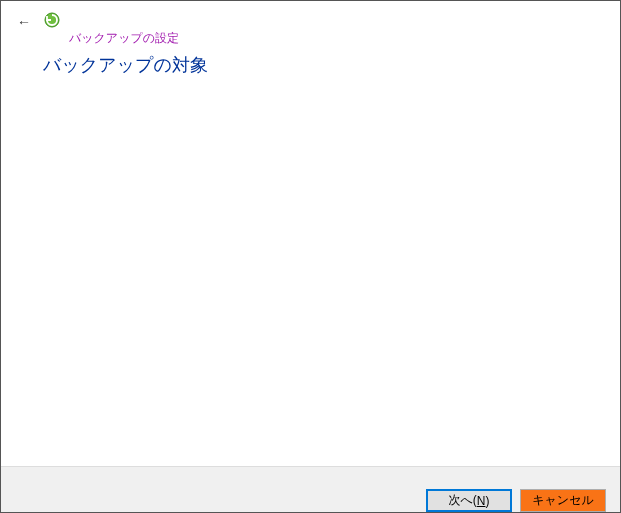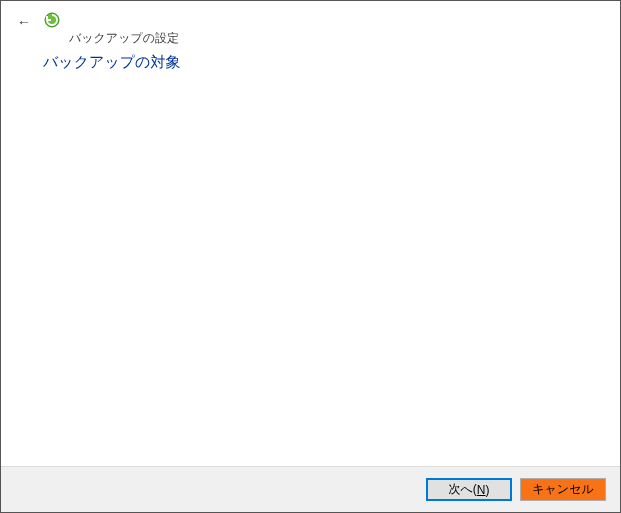--- a/index.html
+++ b/index.html
@@ -27,29 +27,29 @@
     }
     .header-icon {
       width: 18px;
       height: 18px;
       display: flex;
       align-items: center;
       justify-content: center;
     }
     .header-title {
       font-size: 12px;
-      color: #404040;
+      color: #a21caf;
       margin-top: 36px;
     }
     .content {
       padding: 14px 42px 0 42px;
     }
     .page-title {
       color: #003399;
-      font-size: 15px;
+      font-size: 18px;
       font-weight: 400;
       margin-bottom: 28px;
     }
     .option-group {
       margin-bottom: 34px;
     }
     .radio-row {
       display: flex;
       align-items: center;
       gap: 6px;
@@ -89,21 +89,21 @@
     }
     .footer {
       position: absolute;
       bottom: 0;
       left: 0;
       right: 0;
       height: 46px;
       background: #f0f0f0;
       border-top: 1px solid #ddd;
       display: flex;
-      align-items: center;
+      align-items: flex-end;
       justify-content: flex-end;
       gap: 8px;
       padding-right: 14px;
     }
     .btn {
       min-width: 86px;
       height: 23px;
       font-size: 12px;
       background: #f97316;
       border: 1px solid #adadad;

